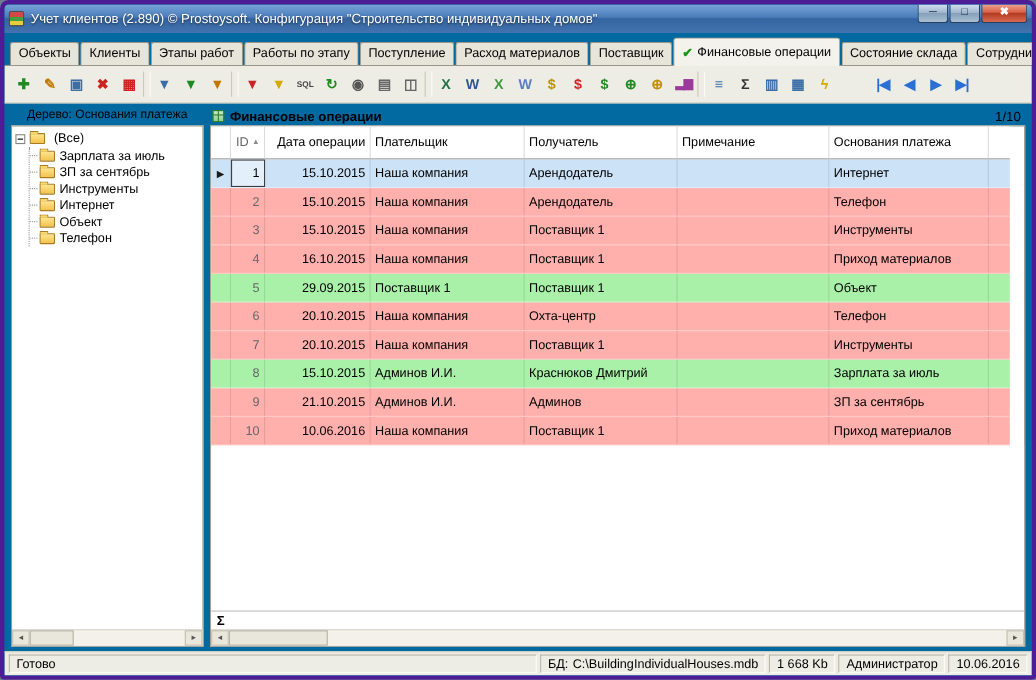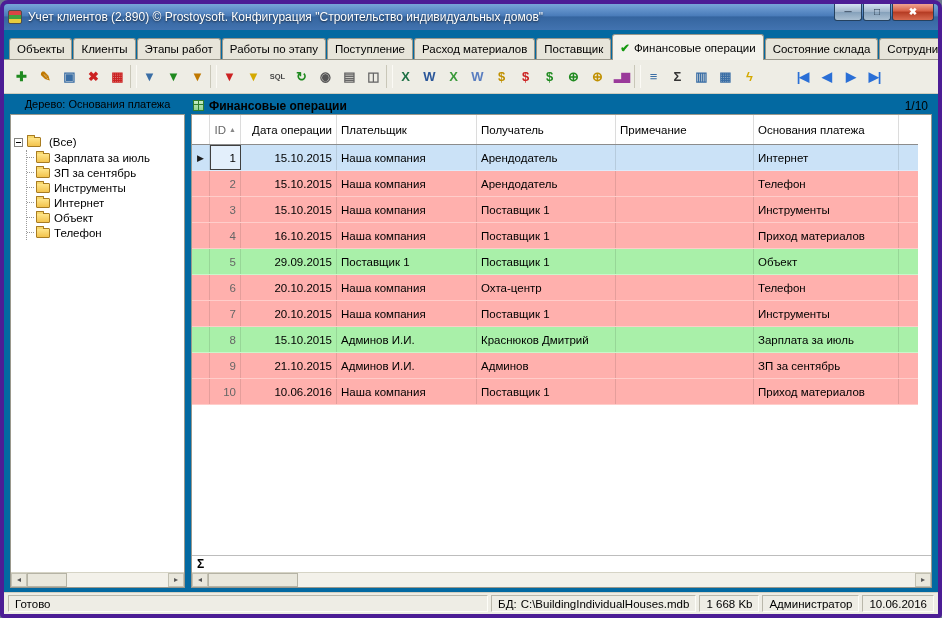--- a/index.html
+++ b/index.html
@@ -61,21 +61,21 @@
   .tbtn.gap { width:28px; }
 
   
   .content { flex:1; min-height:0; display:flex; padding:3px 6px 4px 6px; }
   .left-panel { width:175px; flex:none; display:flex; flex-direction:column; min-height:0; }
   .panel-header { height:17px; flex:none; padding:1px 2px; white-space:nowrap; overflow:hidden; font-size:11px;text-align:center; }
   .splitter { width:6px; flex:none; }
 
   .tree-box { flex:1; min-height:0; background:#fff; border:1px solid #9a988c;
     display:flex; flex-direction:column; }
-  .tree-content { flex:1; min-height:0; overflow:hidden; padding:19px 1px 0 3px; }
+  .tree-content { flex:1; min-height:0; overflow:hidden; padding:3px 1px 0 3px; }
   .tree-root { display:flex; align-items:center; gap:4px; height:16px; }
   .expander { width:9px; height:9px; flex:none; border:1px solid #848480; background:#fff; position:relative; }
   .expander::after { content:""; position:absolute; left:1px; top:3px; width:5px; border-top:1px solid #000; }
   .folder-icon { width:14px; height:10px; flex:none; position:relative; border:1px solid #a87c22;
     background:linear-gradient(#ffe58a,#f3c34d); border-radius:1px; margin-right:4px; }
   .folder-icon::before { content:""; position:absolute; top:-3px; left:-1px; width:6px; height:2px;
     background:#f7d76a; border:1px solid #a87c22; border-bottom:none; border-radius:1px 1px 0 0; }
   .tree-children { margin-left:12px; border-left:1px dotted #9a9a9a; }
   .tree-item { display:flex; align-items:center; height:15px; padding-left:9px; position:relative; }
   .tree-item::before { content:""; position:absolute; left:0; top:7px; width:7px; border-top:1px dotted #9a9a9a; }

